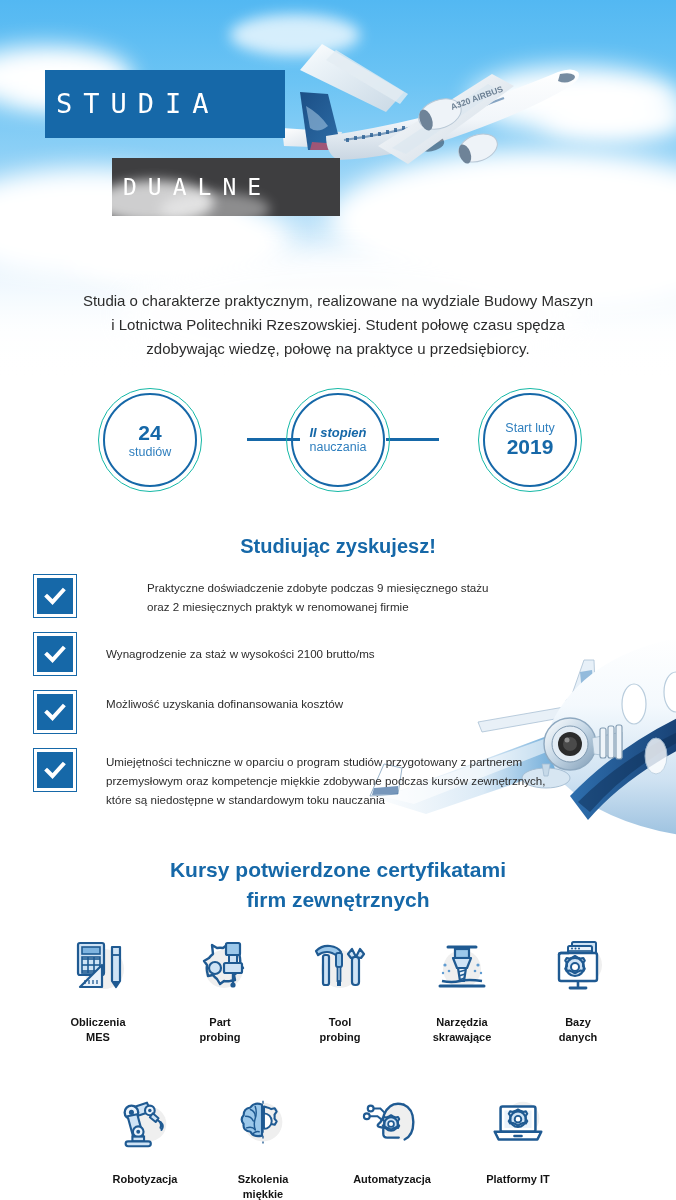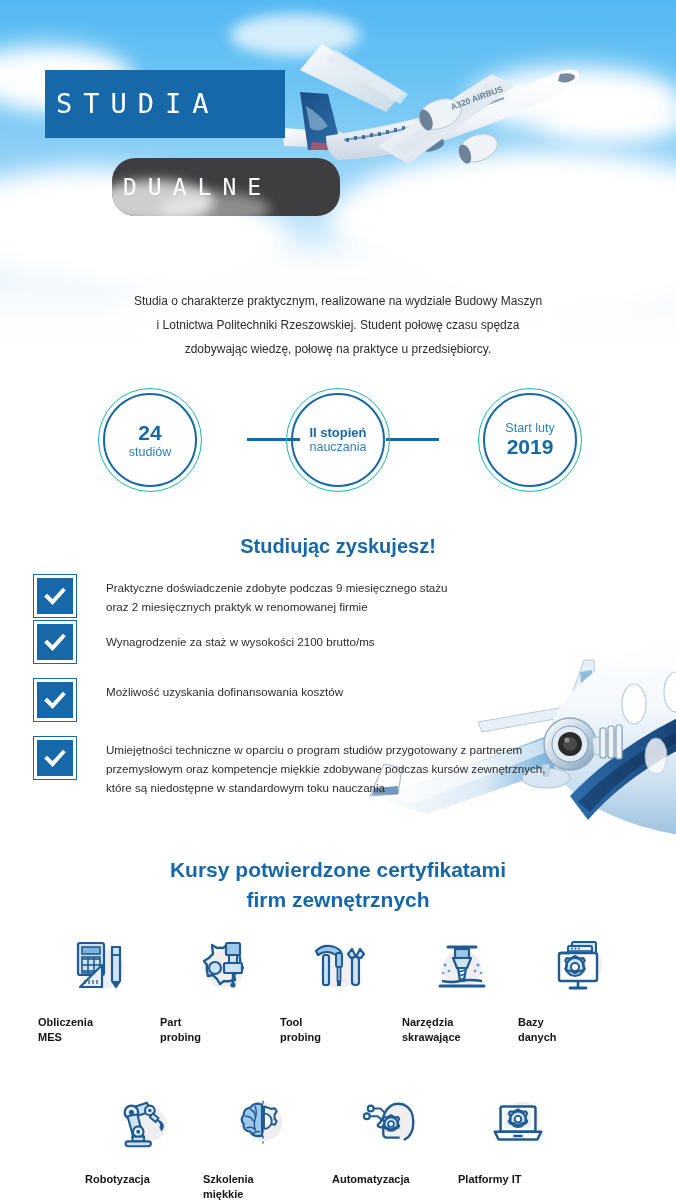--- a/index.html
+++ b/index.html
@@ -28,56 +28,56 @@
   
   .airliner { position: absolute; left: 282px; top: 28px; width: 340px; height: 180px; }
 
   
   .band-blue {
     position: absolute; left: 45px; top: 70px; width: 240px; height: 68px;
     background: #1668a8;
   }
   .band-dark {
     position: absolute; left: 112px; top: 158px; width: 228px; height: 58px;
-    background: #3e3e40; overflow: hidden; border-radius: 23px;
+    background: #3e3e40; overflow: hidden;
   }
   .band-dark .puff {
     position: absolute; border-radius: 50%;
     background: rgba(255,255,255,.75); filter: blur(6px);
   }
   .band-txt {
     position: relative; color: #fff; font-weight: 400;
     font-family: "DejaVu Sans Mono", monospace;
     white-space: nowrap;
   }
   .band-blue .band-txt { font-size: 27px; letter-spacing: 11px; line-height: 68px; padding-left: 11px; }
   .band-dark .band-txt { font-size: 23px; letter-spacing: 11px; line-height: 58px; padding-left: 11px; }
 
   
   .intro {
     position: absolute; left: 63px; top: 289px; width: 550px;
-    text-align: center; font-size: 12px; line-height: 24px; color: #2c2c2c;
+    text-align: center; font-size: 15px; line-height: 24px; color: #2c2c2c;
   }
   .intro div { white-space: nowrap; }
 
   
   .circles { position: absolute; left: 0; top: 388px; width: 676px; height: 110px; }
   .circ {
     position: absolute; width: 104px; height: 104px; border-radius: 50%;
     border: 1px solid #14b8a6;
     display: flex; align-items: center; justify-content: center; background: transparent;
   }
   .circ::before {
     content: ""; position: absolute; left: 4px; top: 4px; right: 4px; bottom: 4px;
     border-radius: 50%; border: 2.6px solid #1668a8;
   }
   .circ .inner { position: relative; text-align: center; line-height: 1.12; }
   .circ .big { font-size: 21px; font-weight: bold; color: #1668a8; display:block; }
   .circ .sml { font-size: 12.5px; color: #2f7fbe; display:block; }
-  .circ .sml-b { font-size: 13px; font-weight: bold; color: #1668a8; display:block; }
+  .circ .sml-b { font-size: 13px; font-weight: bold; color: #1668a8; display:block;font-style:italic; }
   .connector { position: absolute; height: 3px; background: #1668a8; top: 50px; }
 
   
   .h-blue {
     position: absolute; width: 676px; text-align: center;
     color: #1668a8; font-weight: bold;
   }
   #h-benefits { top: 535px; font-size: 20px; }
   #h-courses  { top: 855px; font-size: 21px; line-height: 30px; }
 
@@ -92,21 +92,21 @@
   .chk svg { display: block; }
   .check-txt {
     margin-left: 30px; font-size: 11.6px; line-height: 19px; color: #2c2c2c; padding-top: 3px;
   }
   .check-txt div { white-space: nowrap; }
 
   
   .bizjet { position: absolute; left: 356px; top: 596px; width: 330px; height: 240px; }
 
   
-  .icon-cell { position: absolute; width: 120px; text-align: left; }
+  .icon-cell { position: absolute; width: 120px; text-align: center; }
   .icon-art { position: relative; width: 120px; height: 78px; display:flex; align-items:center; justify-content:center; }
   .icon-art svg { display: block; }
   .icon-label {
     margin-top: 9px; font-size: 11px; font-weight: bold; color: #141414; line-height: 15px;
   }
   .icon-label div { white-space: nowrap; }
 </style>
 </head>
 <body>
 
@@ -284,21 +284,21 @@
       <rect x="252" y="130" width="6" height="32" rx="2"></rect>
       <rect x="260" y="129" width="6" height="34" rx="2"></rect>
     </g>
 
     <ellipse cx="190" cy="182" rx="24" ry="10" fill="#d7e6f2" stroke="#a3bbd0" stroke-width=".9"></ellipse>
     <path d="M186 168 L194 168 L192 180 L188 180 Z" fill="#c6d9e8" stroke="#a3bbd0" stroke-width=".8"></path>
   </svg>
 
   <div class="check-list">
 
-    <div class="check-row" style="margin-bottom:4px;">
+    <div class="check-row" style="margin-bottom:16px;gap:41px;">
       <div class="chk">
         <svg width="24" height="24" viewBox="0 0 24 24">
             <path d="M4 12.5 L9.5 18 L20 6.5" stroke="#fff" stroke-width="4" fill="none" stroke-linecap="square"></path>
           </svg>
       </div>
       <div class="check-txt">
         <div>Praktyczne doświadczenie zdobyte podczas 9 miesięcznego stażu</div>
         <div>oraz 2 miesięcznych praktyk w renomowanej firmie</div>
       </div>
     </div>

